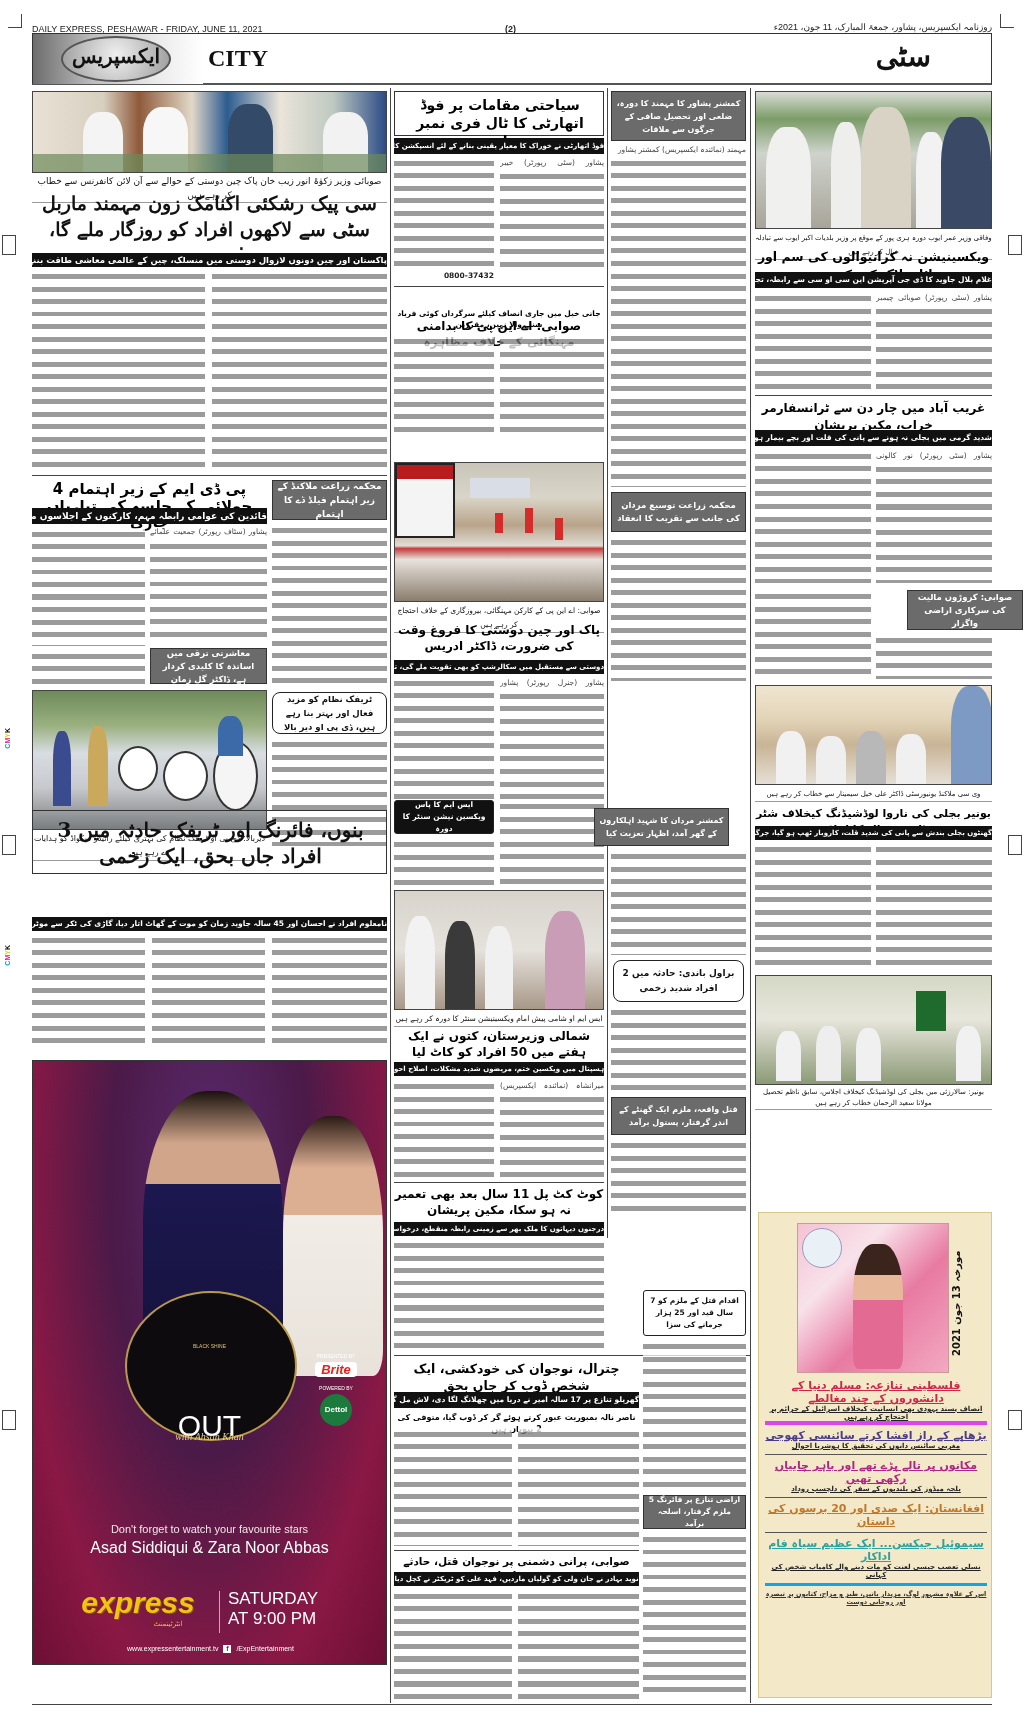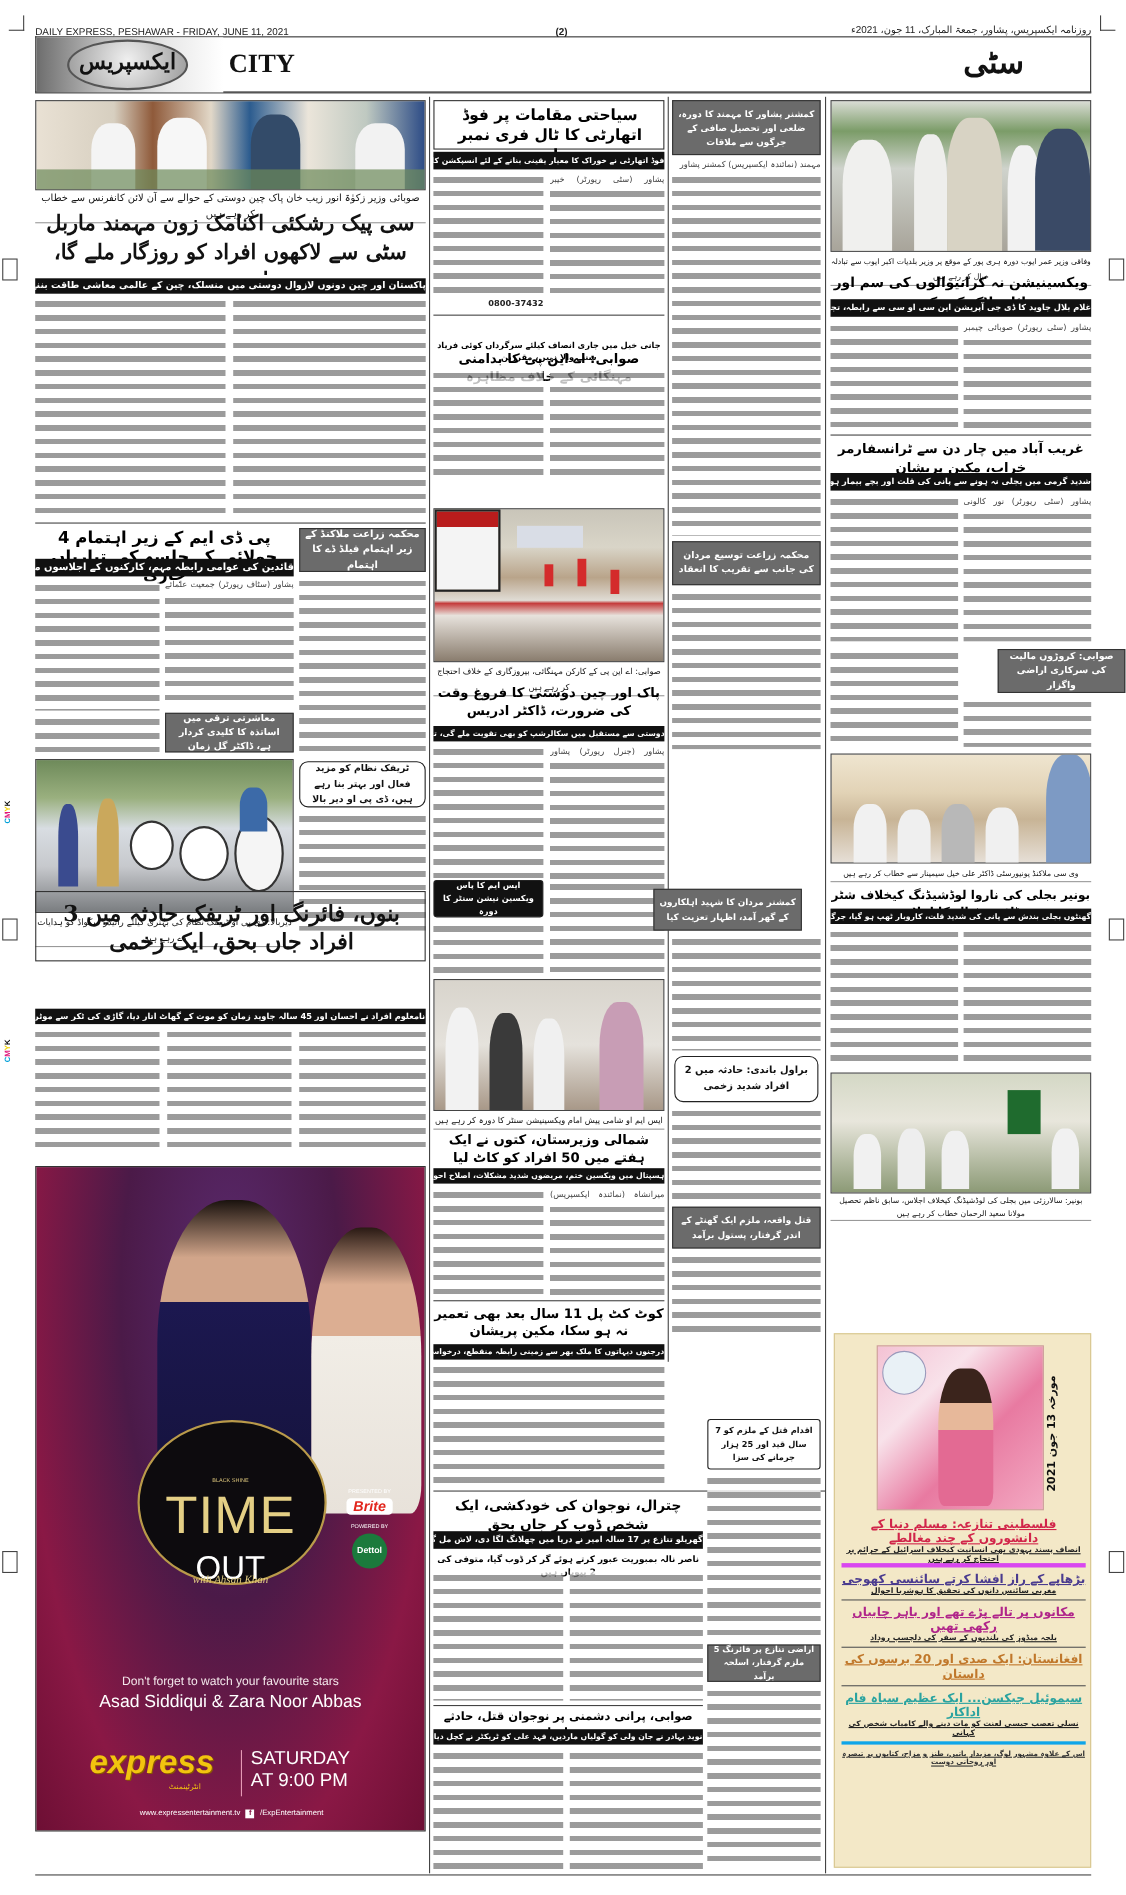--- a/index.html
+++ b/index.html
@@ -119,21 +119,20 @@
   <div class="abs body-text filler" style="left:32px;top:934px;width:113px;height:115px;"></div>
   <div class="abs body-text filler" style="left:152px;top:934px;width:113px;height:115px;"></div>
   <div class="abs body-text filler" style="left:272px;top:934px;width:115px;height:115px;"></div>
 
   <div class="abs ad" style="left:32px;top:1060px;width:355px;height:605px;">
     <div class="person" style="left:8px;top:50px;width:92px;height:260px;background:linear-gradient(180deg,#2a1a14 0%,#c89a78 20%,#c89a78 35%,repeating-linear-gradient(90deg,#fff 0 6px,#e9c84a 6px 12px,#4a6fb0 12px 18px,#d94a3a 18px 24px) 35%);"></div>
     <div class="person" style="left:110px;top:30px;width:140px;height:290px;background:linear-gradient(180deg,#1a120e 0%,#d1a58a 18%,#d1a58a 32%,#1c1850 32%,#14123a 100%);"></div>
     <div class="person" style="left:250px;top:55px;width:100px;height:260px;background:linear-gradient(180deg,#2a1a14 0%,#dcae92 20%,#dcae92 38%,#f1ede6 38%,#e8e2da 100%);"></div>
     <div class="circle" style="left:92px;top:230px;width:172px;height:150px;"></div>
     <div class="ad-text" style="top:282px;font-size:5px;color:#d8c27a;">BLACK SHINE</div>
-    <div class="ad-text" style="top:290px;font-size:48px;color:#e4cf85;letter-spacing:1px;">TIME</div>
     <div class="ad-text" style="top:348px;font-size:30px;color:#fff;">OUT</div>
     <div class="ad-text" style="top:370px;font-size:10px;font-style:italic;color:#e4cf85;font-family:'Liberation Serif',serif;">with Ahsan Khan</div>
 
     <div class="abs" style="left:268px;top:292px;width:70px;text-align:center;">
       <div style="font-size:5px;color:#fff;font-family:'Liberation Sans',sans-serif;">PRESENTED BY</div>
       <div style="margin:3px auto 0;width:42px;font-size:13px;font-weight:bold;font-style:italic;color:#e2261d;background:#fff;border-radius:4px;font-family:'Liberation Sans',sans-serif;">Brite</div>
       <div style="margin-top:8px;font-size:5px;color:#fff;font-family:'Liberation Sans',sans-serif;">POWERED BY</div>
       <div style="margin:3px auto 0;width:32px;height:32px;line-height:32px;border-radius:50%;background:#1b7a3c;color:#fff;font-size:8px;font-weight:bold;font-family:'Liberation Sans',sans-serif;">Dettol</div>
     </div>
 

